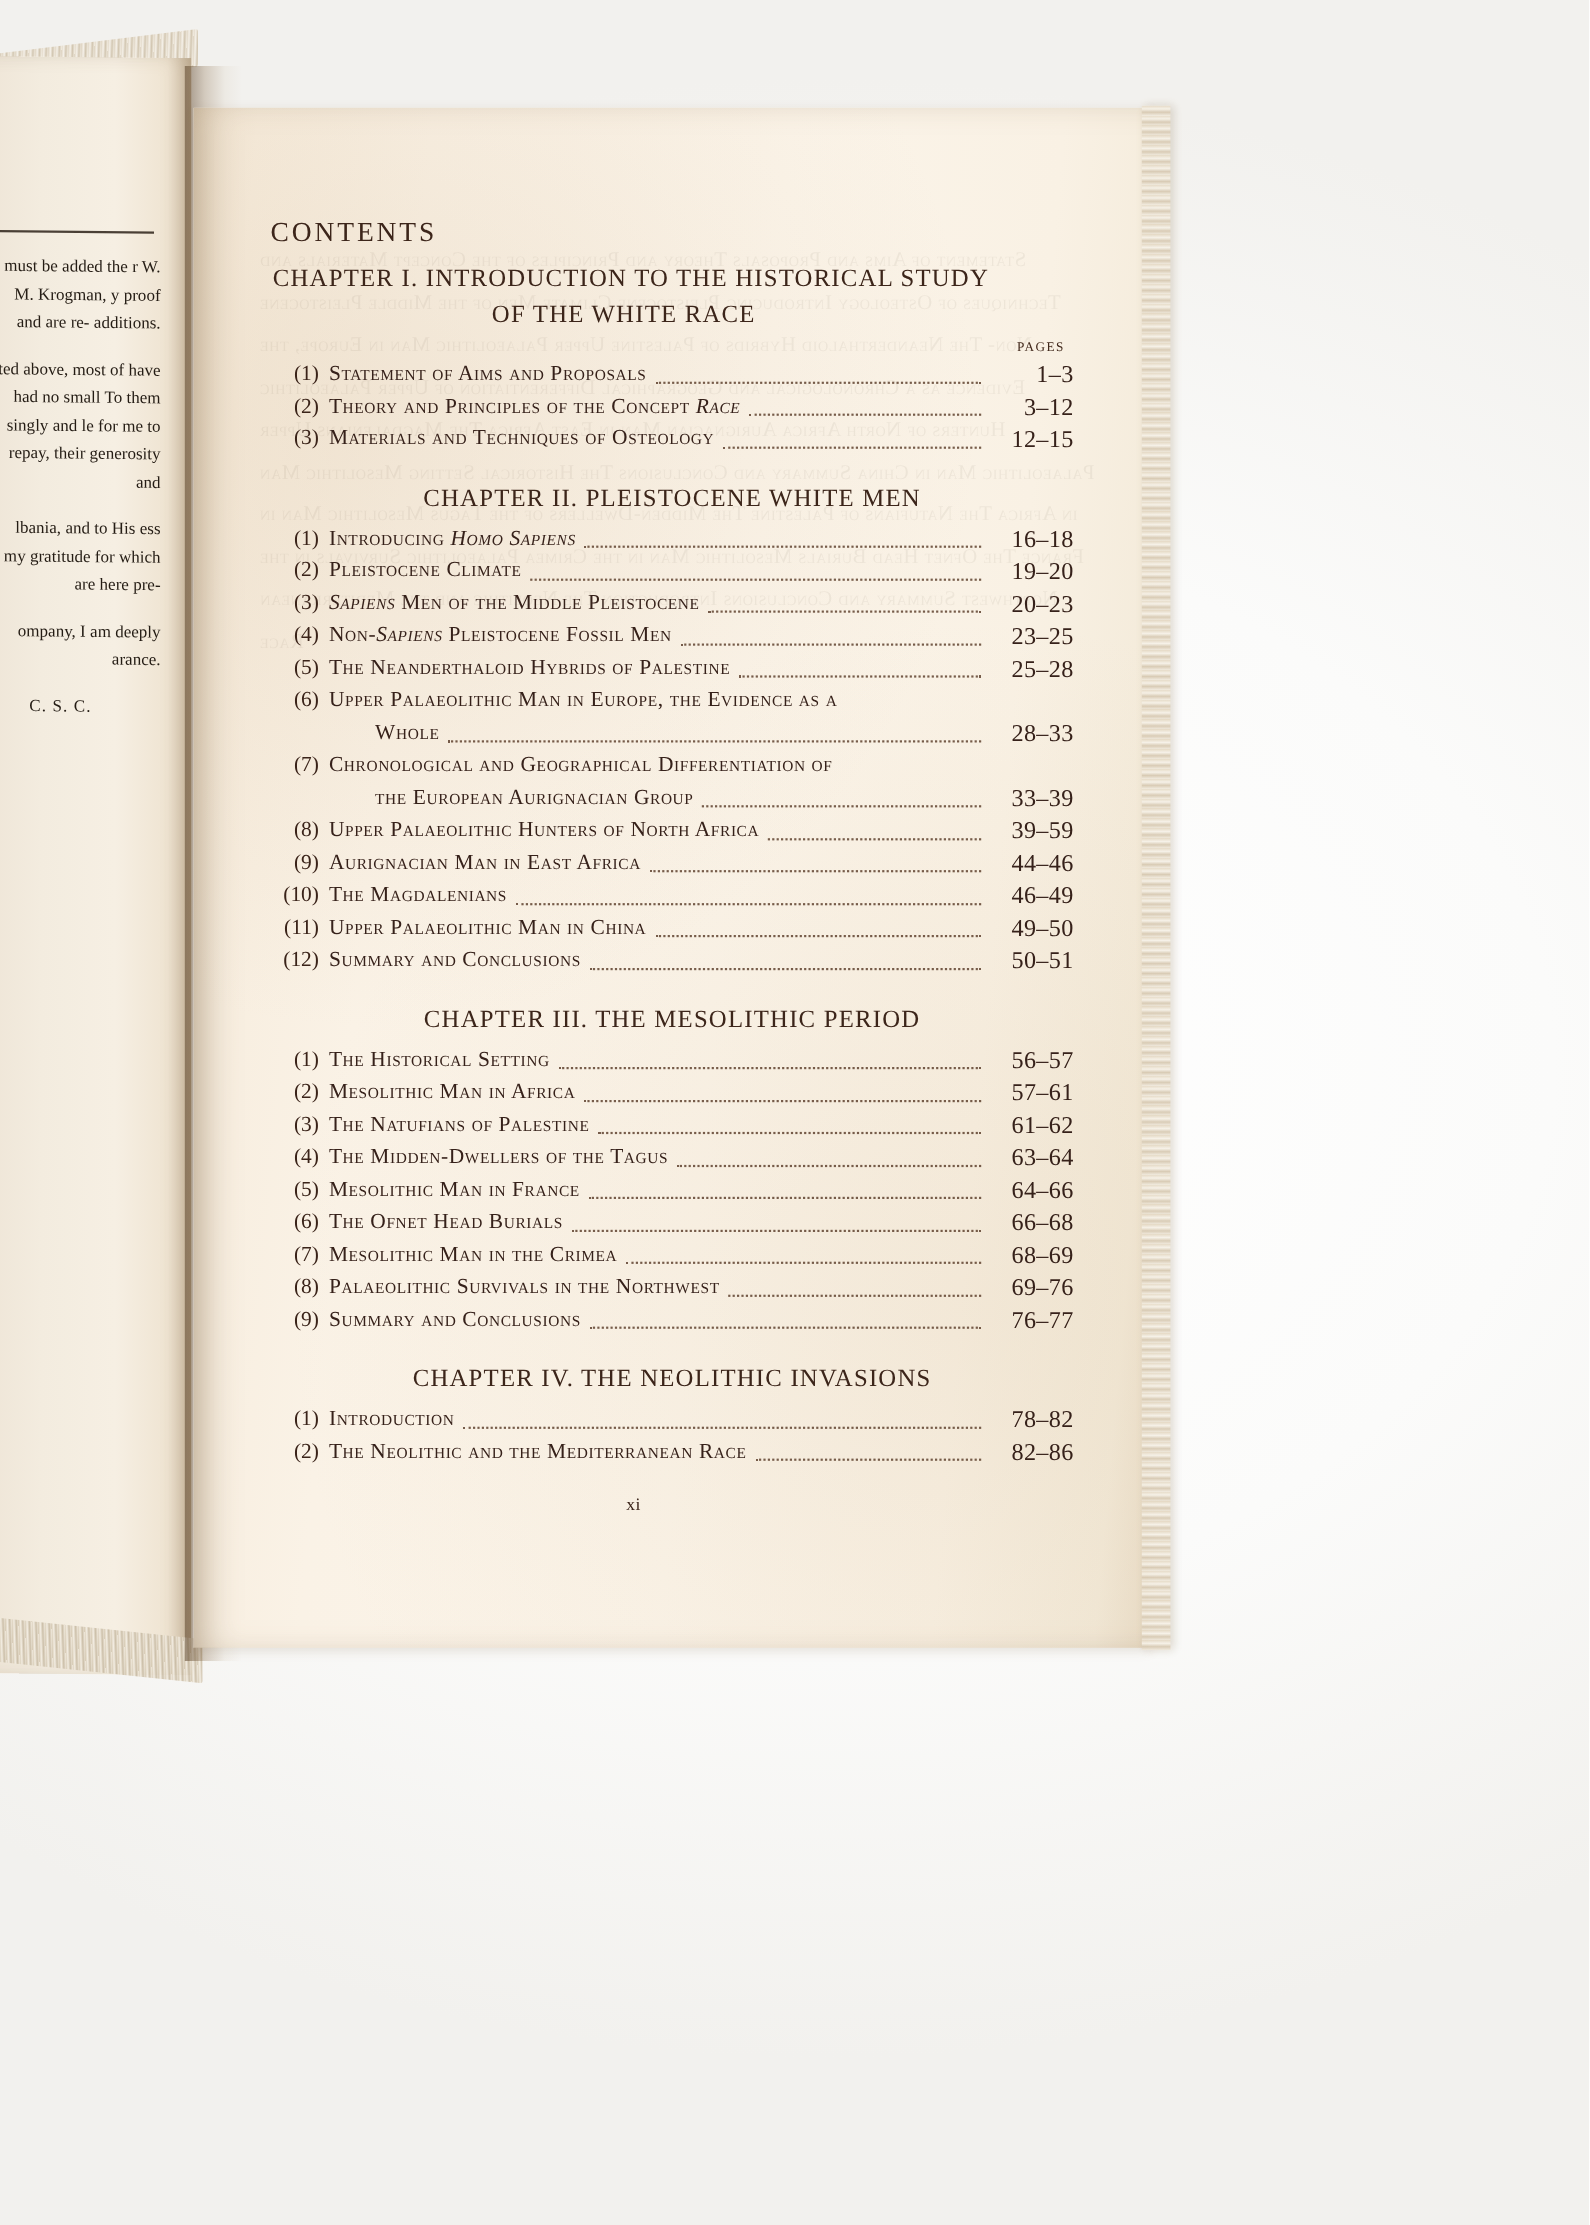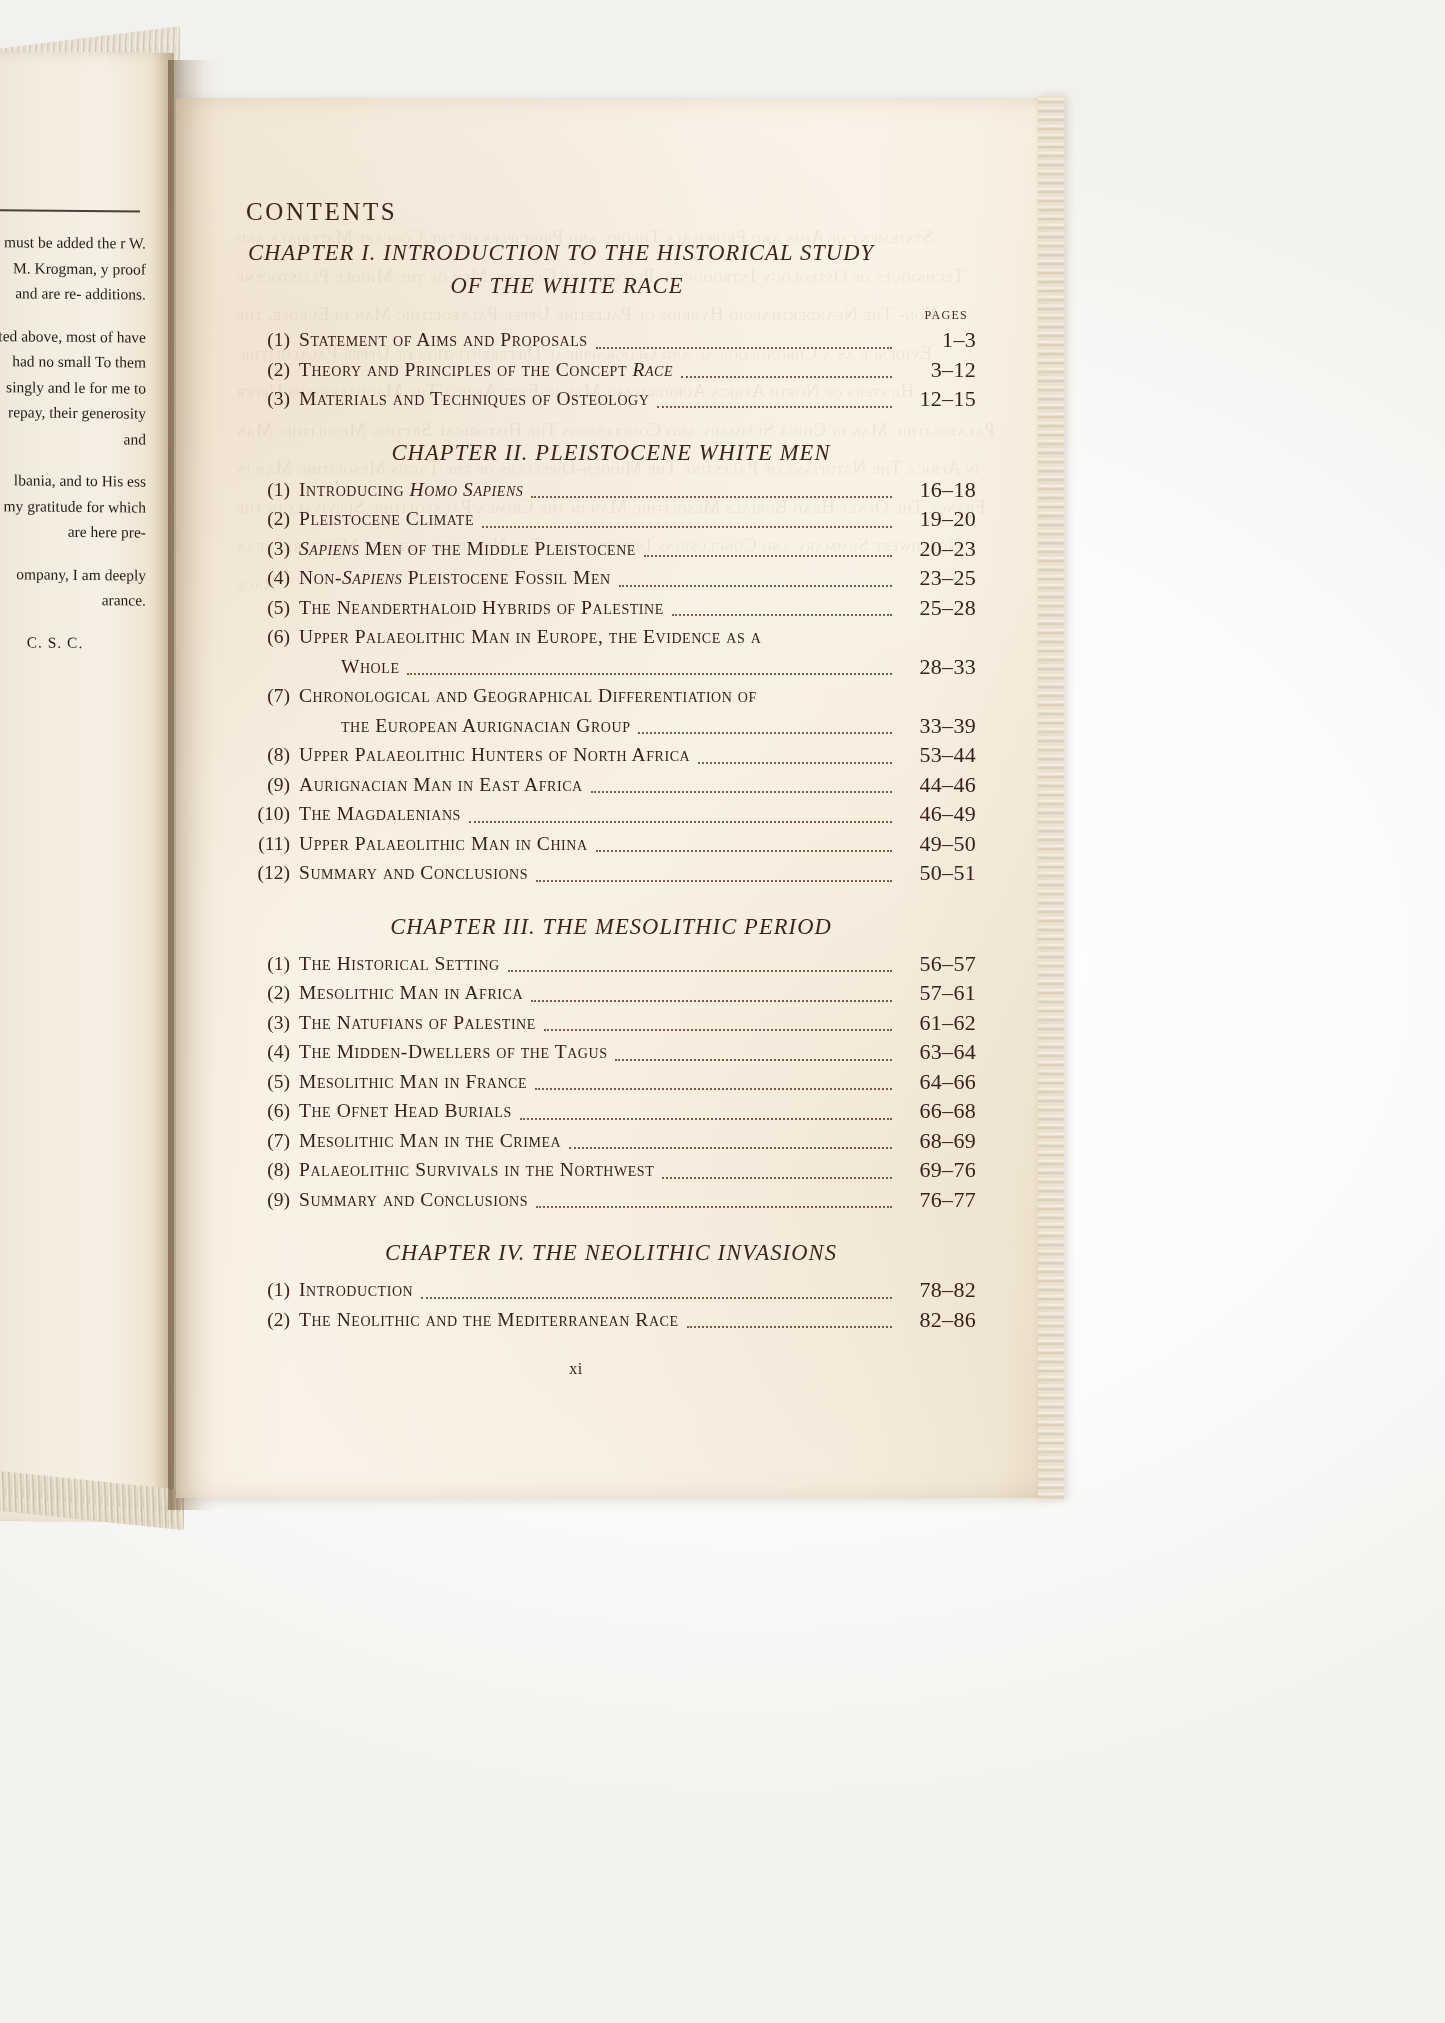--- a/index.html
+++ b/index.html
@@ -175,21 +175,20 @@
     font-weight: normal;
   }
   .chapter-head {
     text-align: center;
     font-size: 22.5px;
     letter-spacing: 1.1px;
     line-height: 33px;
     color: #3c251a;
     margin: 22px 0 6px 0;
     font-weight: normal;
-    font-style: italic;
   }
   .chapter-head.first {
     margin-top: 6px;
     text-align: left;
     padding-left: 2px;
   }
   .chapter-head .l2 {
     display: block;
     text-align: center;
     padding-right: 90px;
@@ -361,21 +360,21 @@
           <li class="toc-row cont">
             <span class="num">(7)</span>
             <span class="entry">the European Aurignacian Group</span>
             <span class="leader"></span>
             <span class="pg">33–39</span>
           </li>
           <li class="toc-row">
             <span class="num">(8)</span>
             <span class="entry">Upper Palaeolithic Hunters of North Africa</span>
             <span class="leader"></span>
-            <span class="pg">53–44</span>
+            <span class="pg">39–59</span>
           </li>
           <li class="toc-row">
             <span class="num">(9)</span>
             <span class="entry">Aurignacian Man in East Africa</span>
             <span class="leader"></span>
             <span class="pg">44–46</span>
           </li>
           <li class="toc-row">
             <span class="num">(10)</span>
             <span class="entry">The Magdalenians</span>

